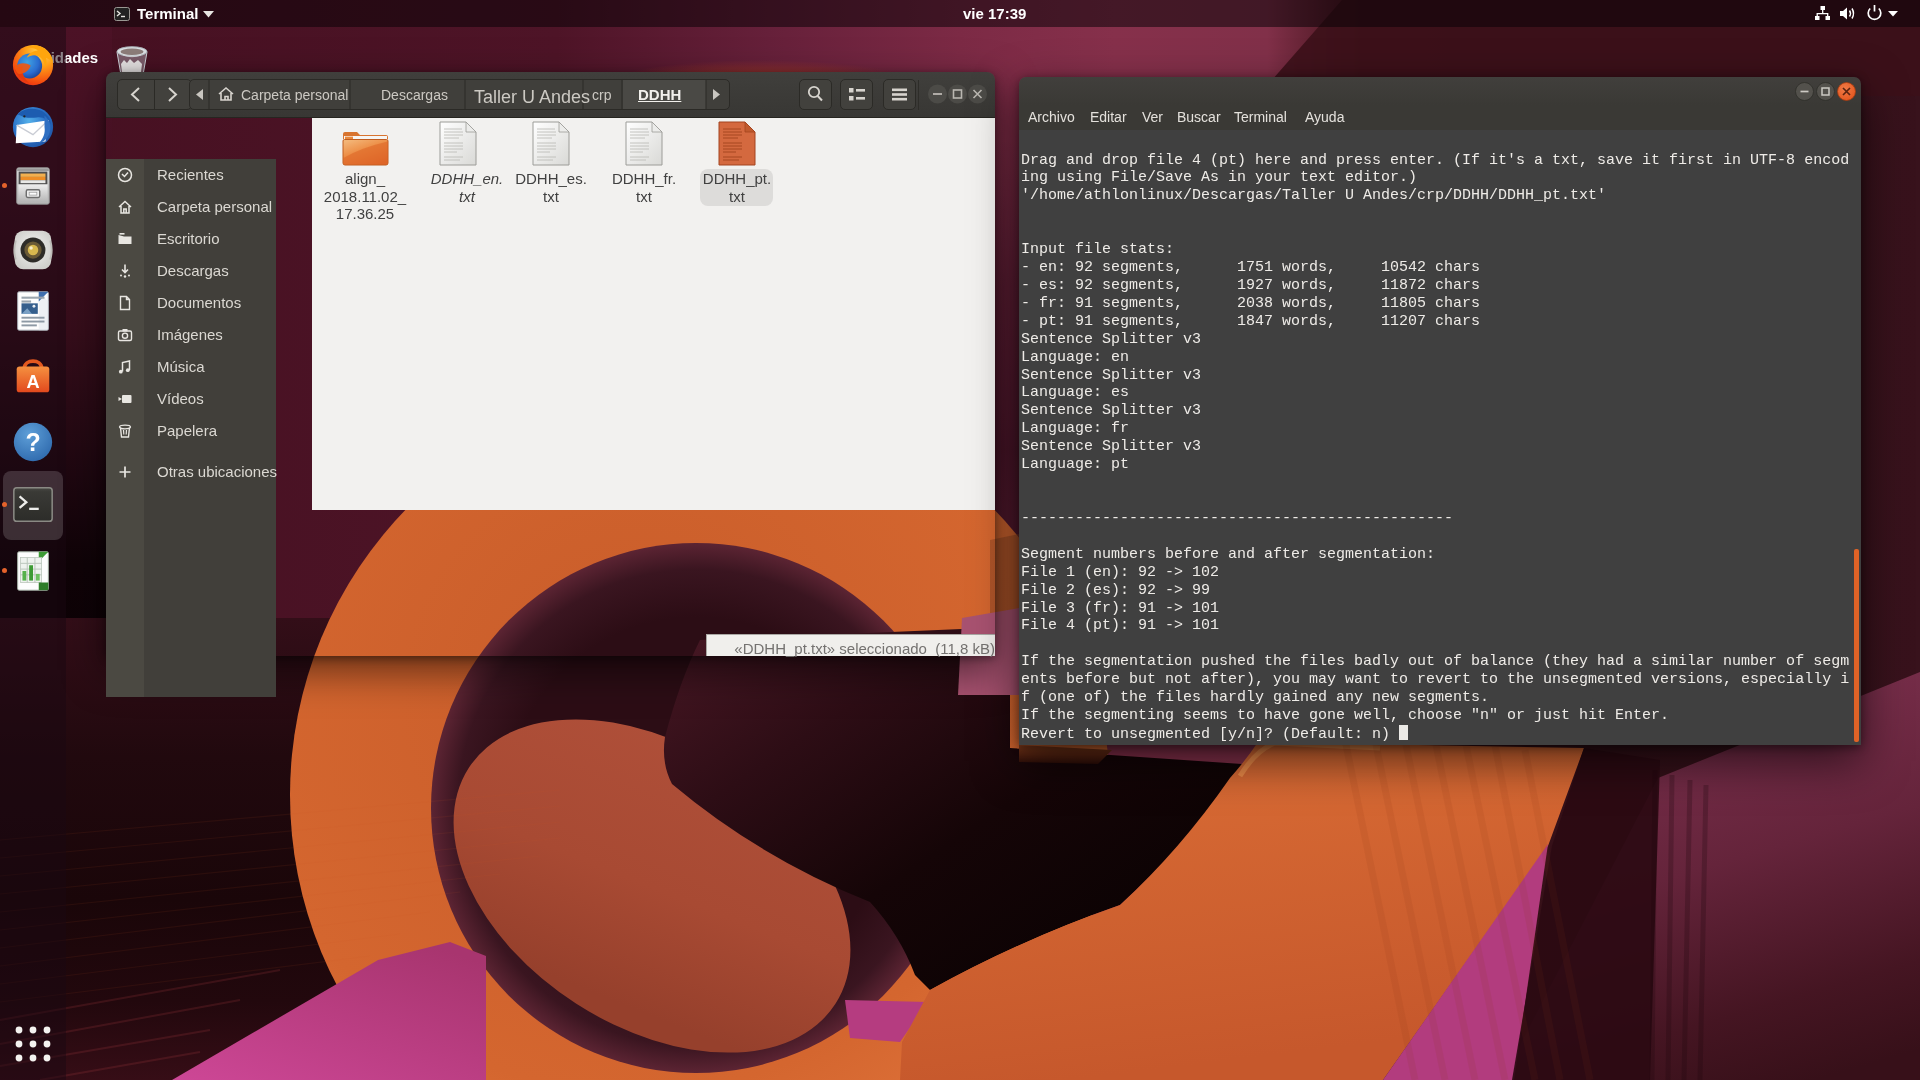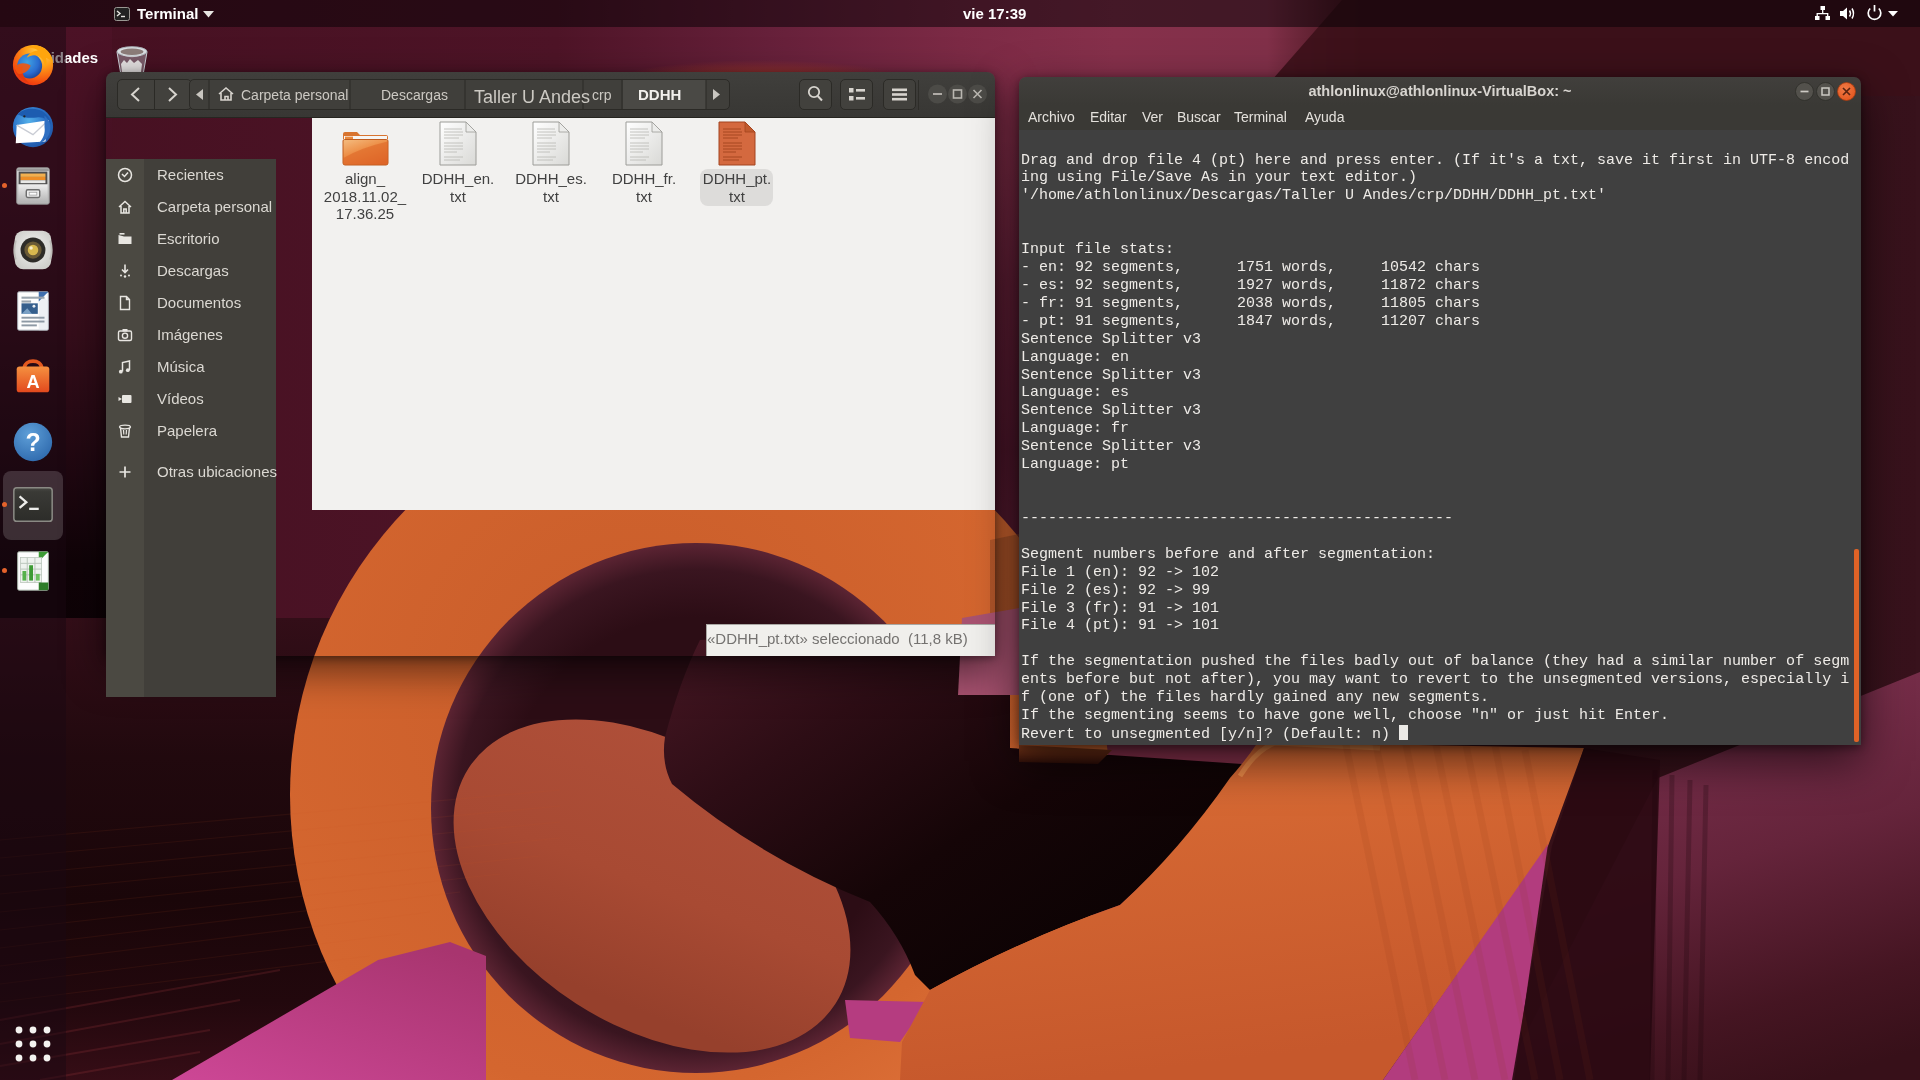--- a/index.html
+++ b/index.html
@@ -18,22 +18,22 @@
 #files{position:absolute;left:106px;top:72px;width:889px;height:584px;border-radius:8px 8px 0 0;
  box-shadow:0 14px 40px rgba(0,0,0,0.55), 0 2px 8px rgba(0,0,0,0.4);}
 #fhead{position:absolute;left:0;top:0;width:889px;height:46px;background:linear-gradient(#403f3c,#383734);
  border-radius:8px 8px 0 0;border-bottom:1px solid #262520;}
 .btn{position:absolute;top:7px;height:31px;background:#42413d;border:1px solid #2b2a26;border-radius:5px;}
 #fsidebar{position:absolute;left:0;top:46px;width:170px;height:538px;background:#413f3a;margin-top:41px;}
 #fgutter{position:absolute;left:0;top:0;width:38px;height:538px;background:#4b4942;}
 .srow{position:absolute;left:51px;font-size:15px;color:#dbd8d2;white-space:nowrap;}
 #fcontent{position:absolute;left:206px;top:46px;width:683px;height:392px;background:#f2f1ef;}
 .flabel{position:absolute;font-size:15px;line-height:17.5px;color:#414141;text-align:center;width:90px;}
-#fstatus{position:absolute;right:0px;bottom:0px;width:289px;height:32px;background:#f0efec;
- border-top:1px solid #a9a7a3;border-left:1px solid #a9a7a3;color:#747270;font-size:15px;line-height:28px;text-align:left;}
+#fstatus{position:absolute;right:0px;bottom:0px;width:289px;height:22px;background:#f0efec;
+ border-top:1px solid #a9a7a3;border-left:1px solid #a9a7a3;color:#747270;font-size:15px;line-height:28px;text-align:right;}
 
 
 #term{position:absolute;left:1019px;top:77px;width:842px;height:668px;border-radius:7px 7px 0 0;
  box-shadow:0 16px 46px rgba(0,0,0,0.6), 0 2px 10px rgba(0,0,0,0.45);}
 #thead{position:absolute;left:0;top:0;width:842px;height:28px;background:linear-gradient(#413f3c,#3a3935);
  border-radius:7px 7px 0 0;color:#d8d5d0;}
 #ttitle{position:absolute;width:842px;text-align:center;top:6px;font-size:14.5px;font-weight:bold;}
 #tmenu{position:absolute;left:0;top:28px;width:842px;height:25px;background:#3a3935;color:#e4e1dc;font-size:14px;}
 #tmenu span{position:absolute;top:4px;}
 #tbody{position:absolute;left:0;top:53px;width:842px;height:615px;background:#404040;}
@@ -376,21 +376,21 @@
    <line x1="433" y1="1" x2="433" y2="30" stroke="#2b2a26"></line>
    <line x1="517" y1="1" x2="517" y2="30" stroke="#2b2a26"></line>
    <polygon points="14,10 7,15.5 14,21" fill="#c9c6c0"></polygon>
    <path d="M 30,15 L 37,9 L 44,15 M 32,14 L 32,21 L 42,21 L 42,14 M 36,21 L 36,17.5 L 39,17.5 L 39,21" stroke="#d7d4ce" stroke-width="1.6" fill="none"></path>
    <polygon points="524,10 531,15.5 524,21" fill="#c9c6c0"></polygon>
   </svg>
   <span style="position:absolute;left:135px;top:15px;font-size:14px;color:#ccc9c3;">Carpeta personal</span>
   <span style="position:absolute;left:275px;top:15px;font-size:14px;color:#ccc9c3;">Descargas</span>
   <span style="position:absolute;left:368px;top:15px;font-size:18px;color:#ccc9c3;">Taller U Andes</span>
   <span style="position:absolute;left:486px;top:15px;font-size:14px;color:#ccc9c3;">crp</span>
-  <span style="position:absolute;left:532px;top:14px;font-size:15px;font-weight:bold;color:#f2f0ec;">DDHH</span>
+  <span style="position:absolute;left:532px;top:14px;font-size:15px;font-weight:bold;color:#f2f0ec;text-decoration:underline;">DDHH</span>
   <div class="btn" style="left:693px;width:33px;"></div>
   <svg style="position:absolute;left:693px;top:7px" width="33" height="31" viewBox="0 0 33 31">
    <circle cx="15" cy="13" r="5.2" stroke="#d7d4ce" stroke-width="1.8" fill="none"></circle>
    <line x1="18.7" y1="17" x2="23" y2="21.5" stroke="#d7d4ce" stroke-width="2"></line>
   </svg>
   <div class="btn" style="left:734px;width:33px;"></div>
   <svg style="position:absolute;left:734px;top:7px" width="33" height="31" viewBox="0 0 33 31" fill="#d7d4ce">
    <rect x="9" y="9" width="4.5" height="4.5"></rect>
         <rect x="16" y="10" width="9" height="2.6"></rect>
    <rect x="9" y="17" width="4.5" height="4.5"></rect>
@@ -496,21 +496,21 @@
           <line x1="5" y1="14" x2="24" y2="14"></line>
           <line x1="5" y1="17" x2="20" y2="17"></line>
     <line x1="5" y1="22" x2="24" y2="22"></line>
           <line x1="5" y1="25" x2="24" y2="25"></line>
           <line x1="5" y1="28" x2="24" y2="28"></line>
           <line x1="5" y1="31" x2="18" y2="31"></line>
     <line x1="5" y1="36" x2="24" y2="36"></line>
           <line x1="5" y1="39" x2="21" y2="39"></line>
    </g>
   </svg>
-  <div class="flabel" style="left:101px;top:52px;">DDHH_en.<br>txt</div>
+  <div class="flabel" style="left:110px;top:52px;font-style:italic;">DDHH_en.<br>txt</div>
   <svg style="position:absolute;left:220px;top:3px" width="38" height="45" viewBox="0 0 38 45">
    <path d="M 1,1 L 27,1 L 37,11 L 37,44 L 1,44 Z" fill="url(#pg)" stroke="#9c9c98"></path>
    <path d="M 27,1 L 27,11 L 37,11 Z" fill="#ececea" stroke="#9c9c98" stroke-width="0.8"></path>
    <g stroke="#bdbdb9" stroke-width="0.9">
     <line x1="5" y1="8" x2="23" y2="8"></line>
           <line x1="5" y1="11" x2="24" y2="11"></line>
           <line x1="5" y1="14" x2="24" y2="14"></line>
           <line x1="5" y1="17" x2="20" y2="17"></line>
     <line x1="5" y1="22" x2="24" y2="22"></line>
           <line x1="5" y1="25" x2="24" y2="25"></line>
@@ -555,21 +555,20 @@
           <line x1="5" y1="39" x2="21" y2="39"></line>
    </g>
   </svg>
   <div class="flabel" style="left:380px;top:52px;">DDHH_pt.<br>txt</div>
  </div>
  <div id="fstatus">«DDHH_pt.txt» seleccionado&nbsp; (11,8&nbsp;kB)</div>
 </div>
 
 <div id="term">
  <div id="thead">
-      <div id="ttitle">athlonlinux@athlonlinux-VirtualBox: ~</div>
   <svg style="position:absolute;right:4px;top:5px" width="62" height="19" viewBox="0 0 62 19">
    <radialGradient id="clg" cx="0.4" cy="0.35" r="0.7">
     <stop offset="0" stop-color="#f07b47"></stop>
           <stop offset="1" stop-color="#e4561e"></stop>
    </radialGradient>
    <circle cx="9.5" cy="9.5" r="9" fill="#53514c" stroke="#2f2e2a" stroke-width="0.8"></circle>
    <circle cx="30.5" cy="9.5" r="9" fill="#53514c" stroke="#2f2e2a" stroke-width="0.8"></circle>
    <circle cx="51.5" cy="9.5" r="9" fill="url(#clg)" stroke="#a63c12" stroke-width="0.8"></circle>
    <line x1="5.5" y1="9.5" x2="13.5" y2="9.5" stroke="#cdcac4" stroke-width="1.7"></line>
    <rect x="27" y="6" width="7" height="7" fill="none" stroke="#cdcac4" stroke-width="1.5"></rect>

